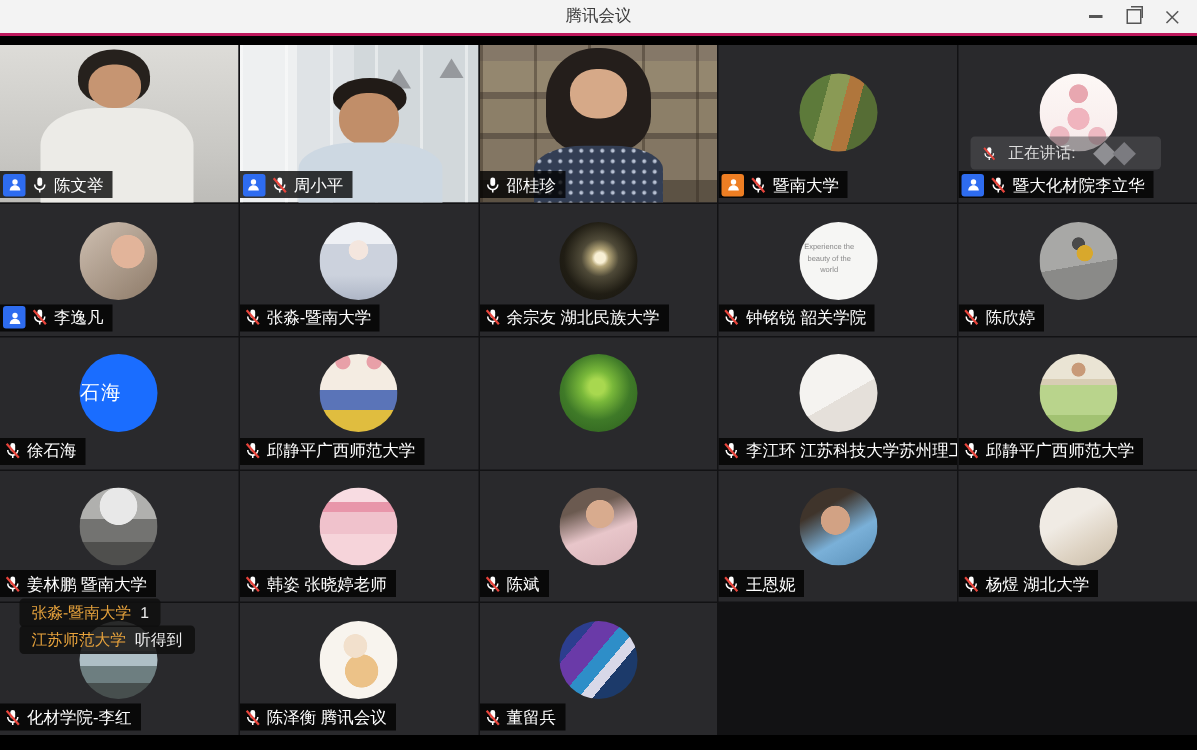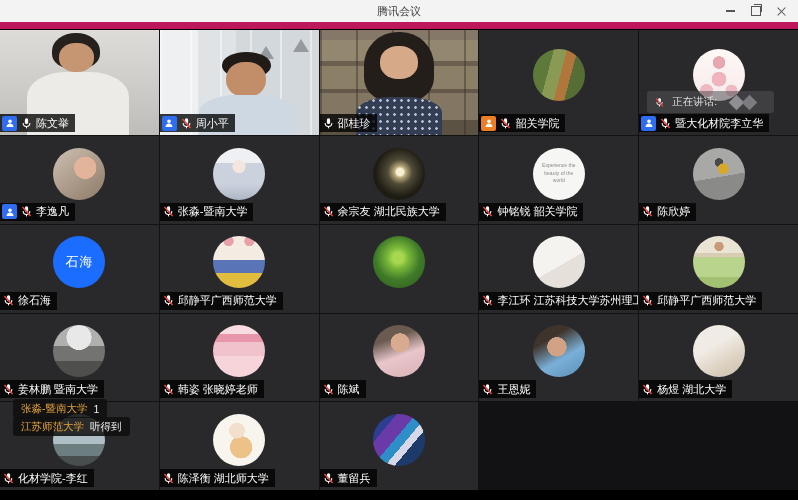--- a/index.html
+++ b/index.html
@@ -1,21 +1,21 @@
 <!DOCTYPE html>
 <html><head>
 <meta charset="utf-8">
 <style>
   html,body{margin:0;padding:0;background:#000;}
   #app{position:relative;width:798px;height:500px;background:#000;overflow:hidden;
        font-family:"Liberation Sans","DejaVu Sans",sans-serif;}
 
   
   .titlebar{position:absolute;top:0;left:0;width:798px;height:22px;background:#f3f3f3;
-            border-bottom:7px solid #be185d;z-index:10;}
+            border-bottom:2px solid #be185d;z-index:10;}
   .title{position:absolute;left:0;right:0;top:0;text-align:center;line-height:22px;
          font-size:11px;color:#3c3c3c;}
   .controls{position:absolute;right:6px;top:0;height:22px;display:flex;align-items:center;gap:6px;}
   .ctrl{width:20px;height:18px;display:flex;align-items:center;justify-content:center;cursor:default;}
   .glyph-min{width:9px;height:1.5px;background:#555;}
   .glyph-restore{width:8px;height:8px;border:1px solid #555;position:relative;background:transparent;}
   .glyph-restore::before{content:"";position:absolute;top:-3px;left:2px;width:7px;height:7px;
                          border-top:1px solid #555;border-right:1px solid #555;}
   .glyph-close{position:relative;width:10px;height:10px;}
   .glyph-close::before,.glyph-close::after{content:"";position:absolute;left:4.4px;top:-0.5px;
@@ -25,21 +25,21 @@
 
   
   #grid{position:absolute;top:30px;left:0;width:798px;height:460px;display:grid;
         grid-template-columns:repeat(5,1fr);grid-template-rows:105px repeat(4,1fr);
         gap:1px;background:#121214;}
   .cell{position:relative;background:#29292c;overflow:hidden;}
 
   
   .avatar{position:absolute;left:50%;top:43%;transform:translate(-50%,-50%);
           width:52px;height:52px;border-radius:50%;overflow:hidden;
-          display:flex;align-items:center;justify-content:center;text-align:center;}
+          display:flex;align-items:center;justify-content:flex-start;text-align:center;}
   .av-text.blue{color:#fff;font-size:13px;letter-spacing:1px;}
   .av-text.quote{color:#8a8a8a;font-size:5px;line-height:1.5;width:40px;}
 
   .av-park{background:linear-gradient(105deg,#5d7a3a 0 32%,#8a9a55 32% 52%,#b0763c 52% 68%,#566d35 68%);}
   .av-family{background:
       radial-gradient(circle at 50% 26%,#e8a7b0 0 13%,transparent 14%),
       radial-gradient(circle at 50% 58%,#f0b4be 0 18%,transparent 19%),
       radial-gradient(circle at 26% 80%,#eeb9c2 0 11%,transparent 12%),
       radial-gradient(circle at 74% 80%,#eeb9c2 0 10%,transparent 11%),
       linear-gradient(180deg,#fdf8f6,#f7eaea);}
@@ -233,21 +233,21 @@
               <circle cx="12" cy="8" r="4.3" fill="#fff"></circle>
               <path d="M3.5 21.5c0-4.7 3.8-8.5 8.5-8.5s8.5 3.8 8.5 8.5z" fill="#fff"></path>
             </svg>
           </span>
           <svg class="mic" viewBox="0 0 24 24">
             <rect x="9" y="2.5" width="6" height="10.5" rx="3" fill="#fff"></rect>
             <path d="M5.8 11.2a6.2 6.2 0 0 0 12.4 0" stroke="#fff" stroke-width="1.9" fill="none"></path>
             <line x1="12" y1="17.4" x2="12" y2="21" stroke="#fff" stroke-width="1.9"></line>
             <line x1="4.5" y1="3.5" x2="19.5" y2="20.5" stroke="#e8453c" stroke-width="2.8"></line>
           </svg>
-          <span class="pname">韶关学院</span>
+          <span class="pname">暨南大学</span>
         </div>
       </div>
       <div class="cell">
         <div class="avatar av-family"></div>
         <div class="speaking">
           <svg class="mic" viewBox="0 0 24 24">
             <rect x="9" y="2.5" width="6" height="10.5" rx="3" fill="#fff"></rect>
             <path d="M5.8 11.2a6.2 6.2 0 0 0 12.4 0" stroke="#fff" stroke-width="1.9" fill="none"></path>
             <line x1="12" y1="17.4" x2="12" y2="21" stroke="#fff" stroke-width="1.9"></line>
             <line x1="4.5" y1="3.5" x2="19.5" y2="20.5" stroke="#e8453c" stroke-width="2.8"></line>
@@ -466,21 +466,21 @@
       </div>
       <div class="cell">
         <div class="avatar av-bear"></div>
         <div class="name-label">
           <svg class="mic" viewBox="0 0 24 24">
             <rect x="9" y="2.5" width="6" height="10.5" rx="3" fill="#fff"></rect>
             <path d="M5.8 11.2a6.2 6.2 0 0 0 12.4 0" stroke="#fff" stroke-width="1.9" fill="none"></path>
             <line x1="12" y1="17.4" x2="12" y2="21" stroke="#fff" stroke-width="1.9"></line>
             <line x1="4.5" y1="3.5" x2="19.5" y2="20.5" stroke="#e8453c" stroke-width="2.8"></line>
           </svg>
-          <span class="pname">陈泽衡 湖北师大学</span>
+          <span class="pname">陈泽衡 腾讯会议</span>
         </div>
       </div>
       <div class="cell">
         <div class="avatar av-art"></div>
         <div class="name-label">
           <svg class="mic" viewBox="0 0 24 24">
             <rect x="9" y="2.5" width="6" height="10.5" rx="3" fill="#fff"></rect>
             <path d="M5.8 11.2a6.2 6.2 0 0 0 12.4 0" stroke="#fff" stroke-width="1.9" fill="none"></path>
             <line x1="12" y1="17.4" x2="12" y2="21" stroke="#fff" stroke-width="1.9"></line>
             <line x1="4.5" y1="3.5" x2="19.5" y2="20.5" stroke="#e8453c" stroke-width="2.8"></line>

